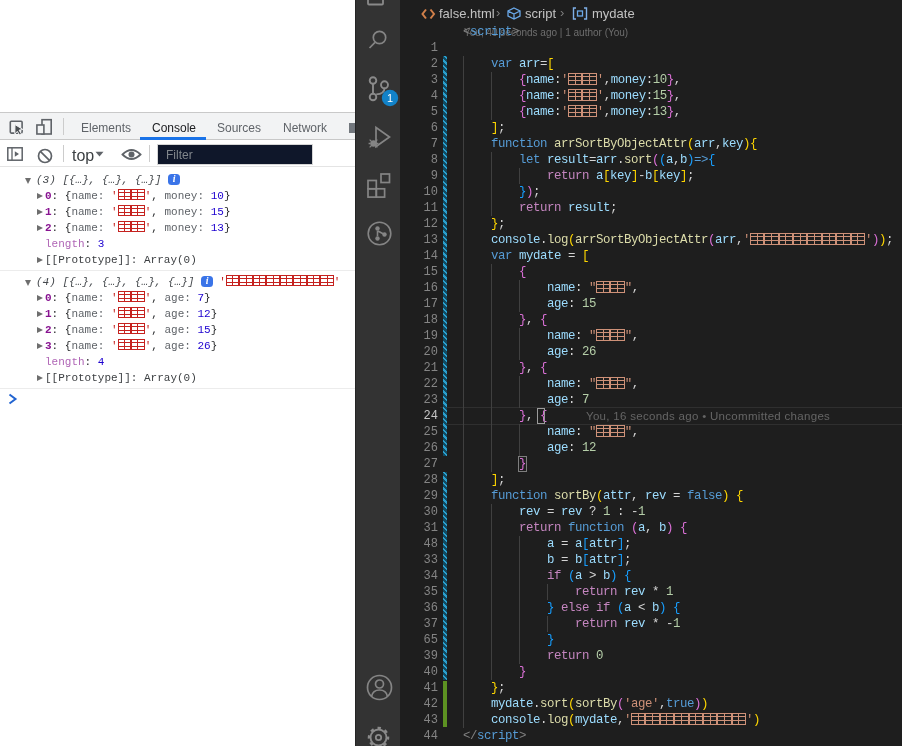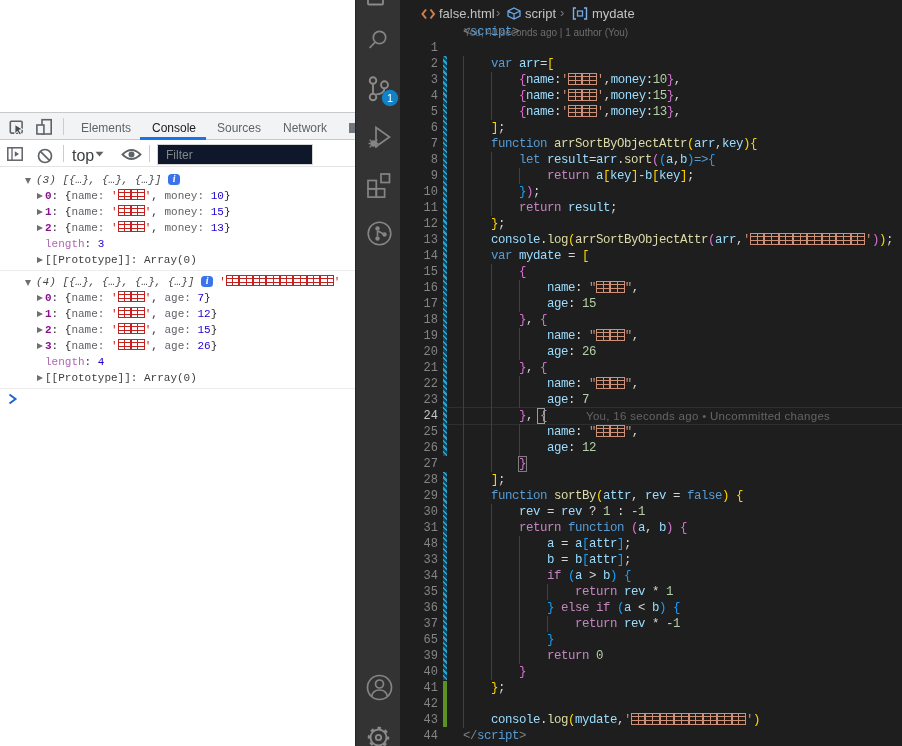--- a/index.html
+++ b/index.html
@@ -284,17 +284,18 @@
     <div class="cl" style="top:536px;left:147px"><span class="tv">a</span><span class="tw">&nbsp;=&nbsp;</span><span class="tv">a</span><span class="tb3">[</span><span class="tv">attr</span><span class="tb3">]</span><span class="tw">;</span></div>
     <div class="cl" style="top:552px;left:147px"><span class="tv">b</span><span class="tw">&nbsp;=&nbsp;</span><span class="tv">b</span><span class="tb3">[</span><span class="tv">attr</span><span class="tb3">]</span><span class="tw">;</span></div>
     <div class="cl" style="top:568px;left:147px"><span class="tkc">if&nbsp;</span><span class="tb3">(</span><span class="tv">a</span><span class="tw">&nbsp;&gt;&nbsp;</span><span class="tv">b</span><span class="tb3">)</span><span class="tw">&nbsp;</span><span class="tb3">{</span></div>
     <div class="cl" style="top:584px;left:175px"><span class="tkc">return&nbsp;</span><span class="tv">rev</span><span class="tw">&nbsp;*&nbsp;</span><span class="tn">1</span></div>
     <div class="cl" style="top:600px;left:147px"><span class="tb3">}</span><span class="tw">&nbsp;</span><span class="tkc">else</span><span class="tw">&nbsp;</span><span class="tkc">if</span><span class="tw">&nbsp;</span><span class="tb3">(</span><span class="tv">a</span><span class="tw">&nbsp;&lt;&nbsp;</span><span class="tv">b</span><span class="tb3">)</span><span class="tw">&nbsp;</span><span class="tb3">{</span></div>
     <div class="cl" style="top:616px;left:175px"><span class="tkc">return&nbsp;</span><span class="tv">rev</span><span class="tw">&nbsp;*&nbsp;</span><span class="tw">-</span><span class="tn">1</span></div>
     <div class="cl" style="top:632px;left:147px"><span class="tb3">}</span></div>
     <div class="cl" style="top:648px;left:147px"><span class="tkc">return&nbsp;</span><span class="tn">0</span></div>
     <div class="cl" style="top:664px;left:119px"><span class="tb2">}</span></div>
     <div class="cl" style="top:680px;left:91px"><span class="tb1">}</span><span class="tw">;</span></div>
+    <div class="cl" style="top:696px;left:91px"><span class="tv">mydate</span><span class="tw">.</span><span class="tfn">sort</span><span class="tb1">(</span><span class="tfn">sortBy</span><span class="tb2">(</span><span class="ts">'age'</span><span class="tw">,</span><span class="tkb">true</span><span class="tb2">)</span><span class="tb1">)</span></div>
     <div class="cl" style="top:712px;left:91px"><span class="tv">console</span><span class="tw">.</span><span class="tfn">log</span><span class="tb1">(</span><span class="tv">mydate</span><span class="tw">,</span><span class="ts">'<i class="cj"></i><i class="cj"></i><i class="cj"></i><i class="cj"></i><i class="cj"></i><i class="cj"></i><i class="cj"></i><i class="cj"></i>'</span><span class="tb1">)</span></div>
     <div class="cl" style="top:728px;left:63px"><span class="tg">&lt;/</span><span class="tkb">script</span><span class="tg">&gt;</span></div>
     <div class="bbox" style="left:136.5px;top:407.5px;width:8.5px;height:16px;border:1px solid #9b9b9b"></div>
     <div class="bbox" style="left:117.5px;top:456px;width:9px;height:16px;border:1px solid #7e7e7e"></div>
     <div id="blame24">You, 16 seconds ago • Uncommitted changes</div>
   </div>
 </body></html>

